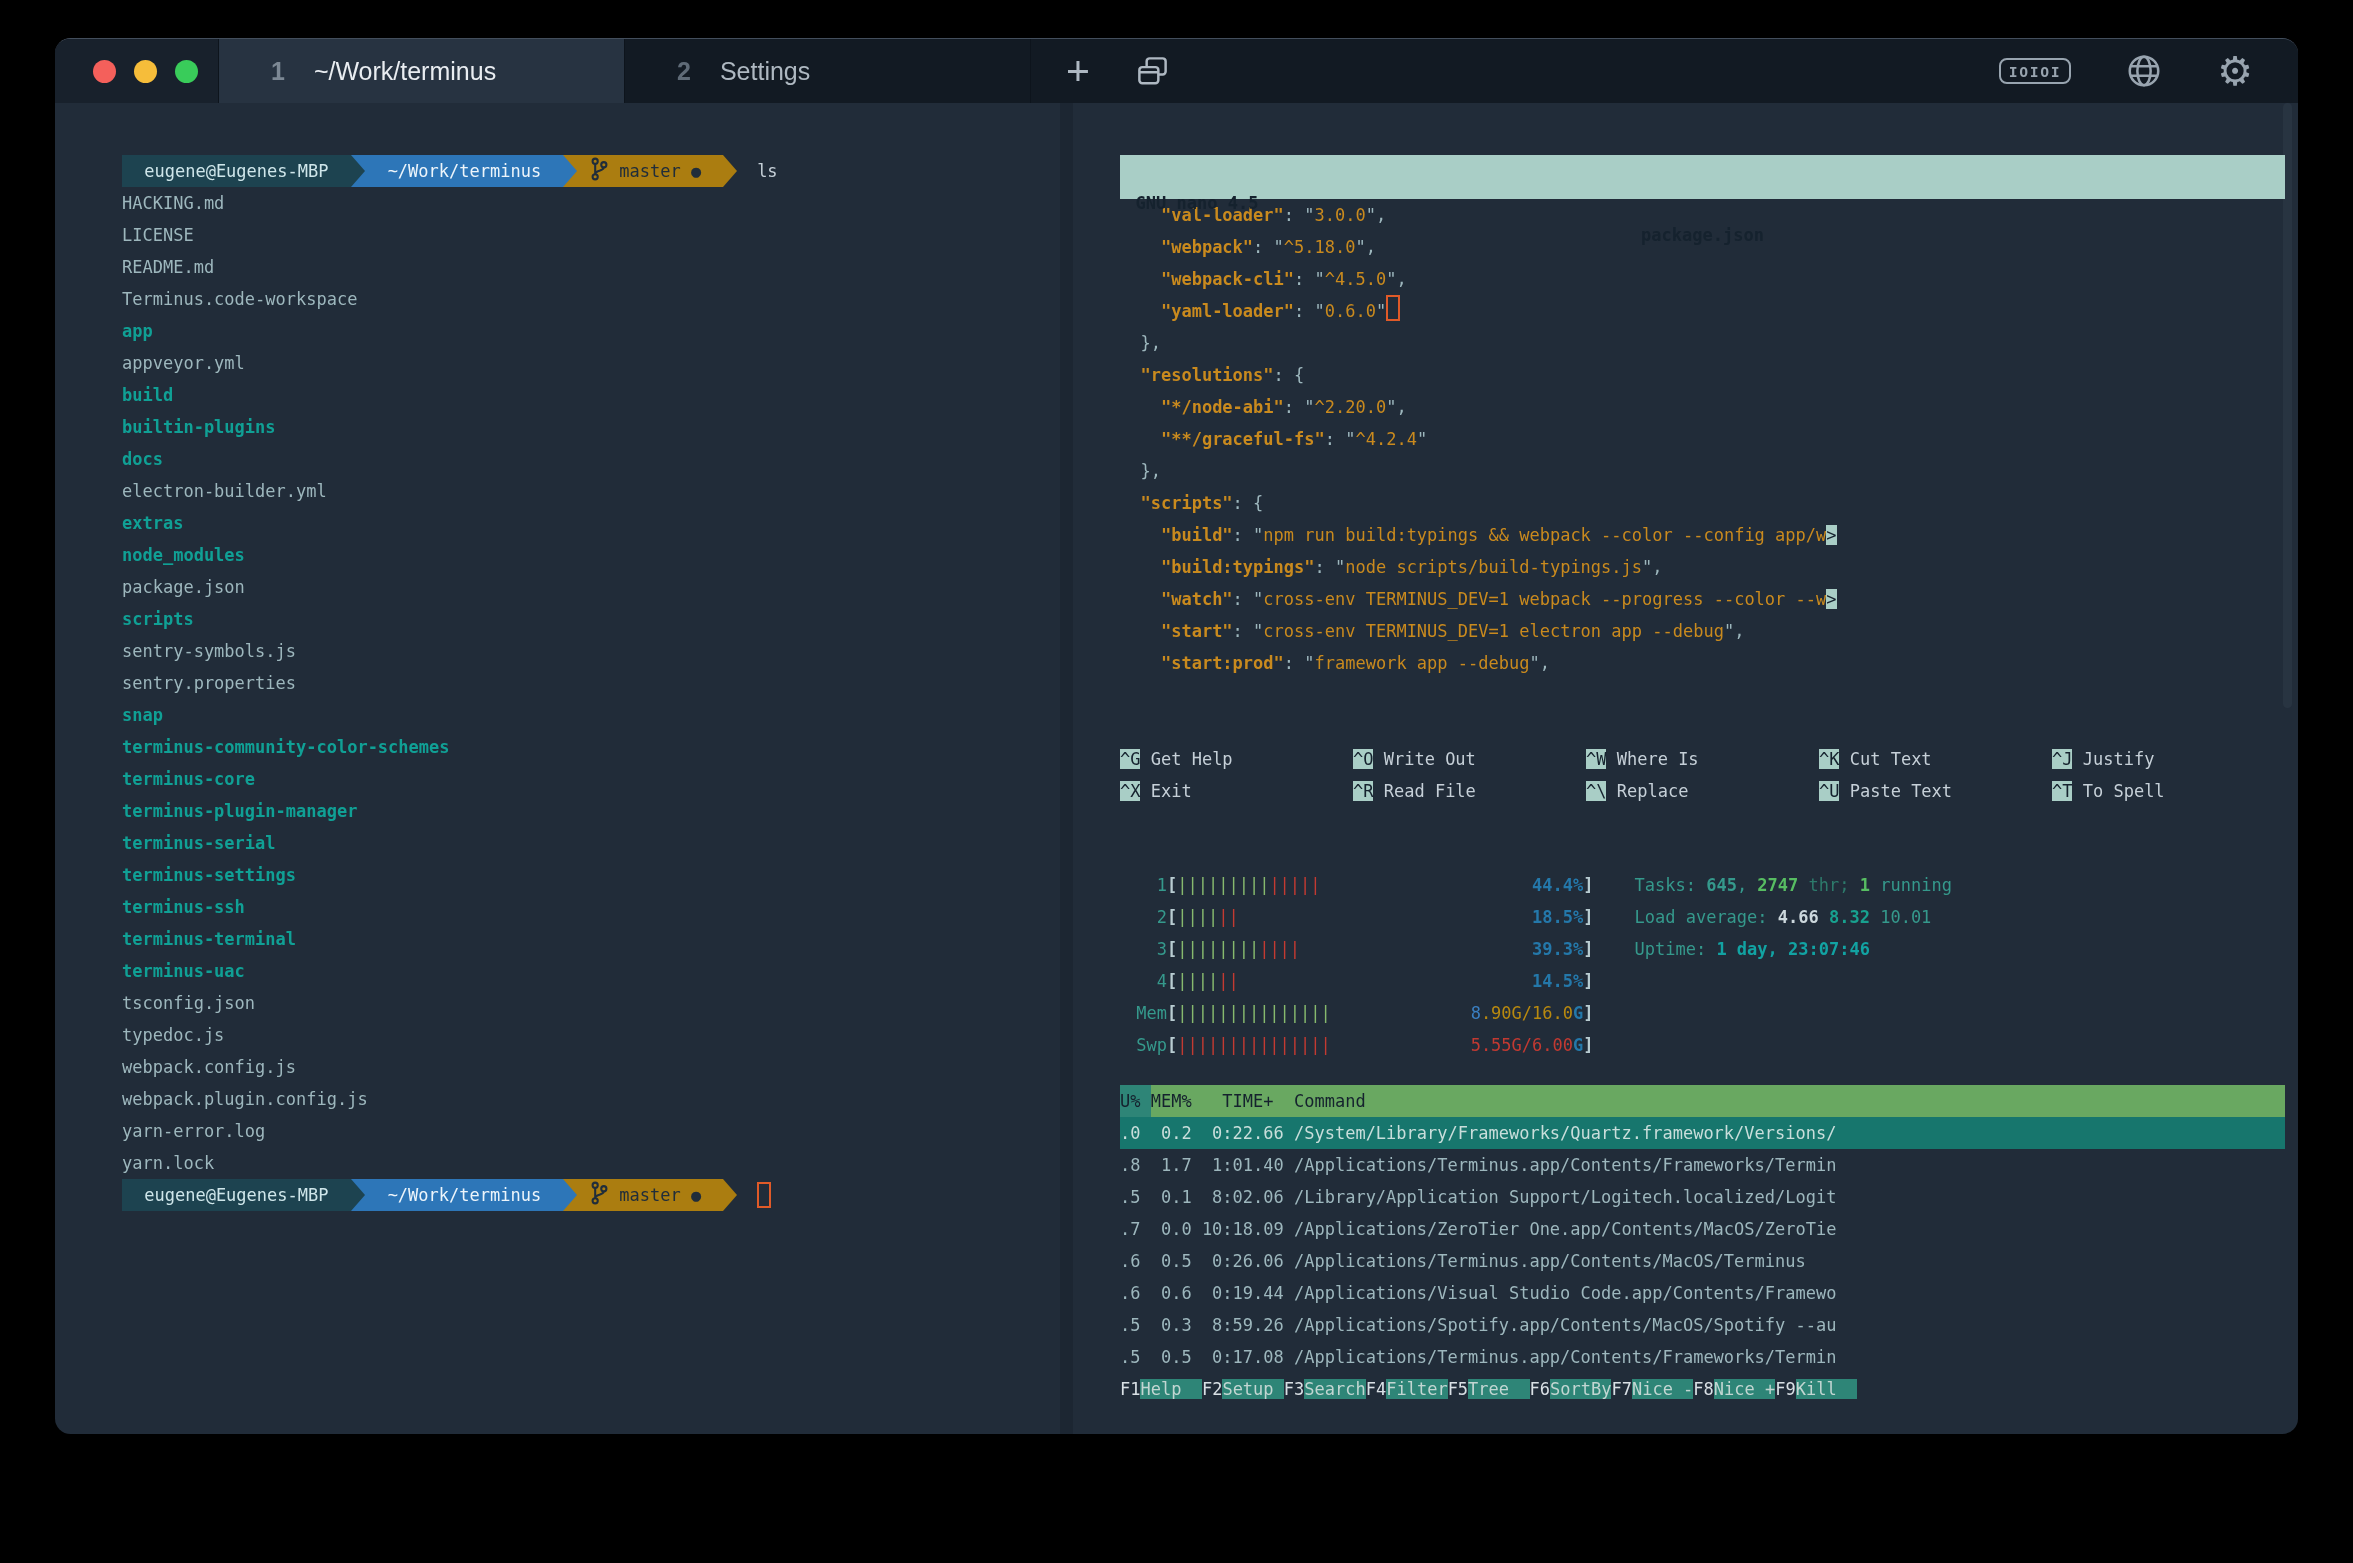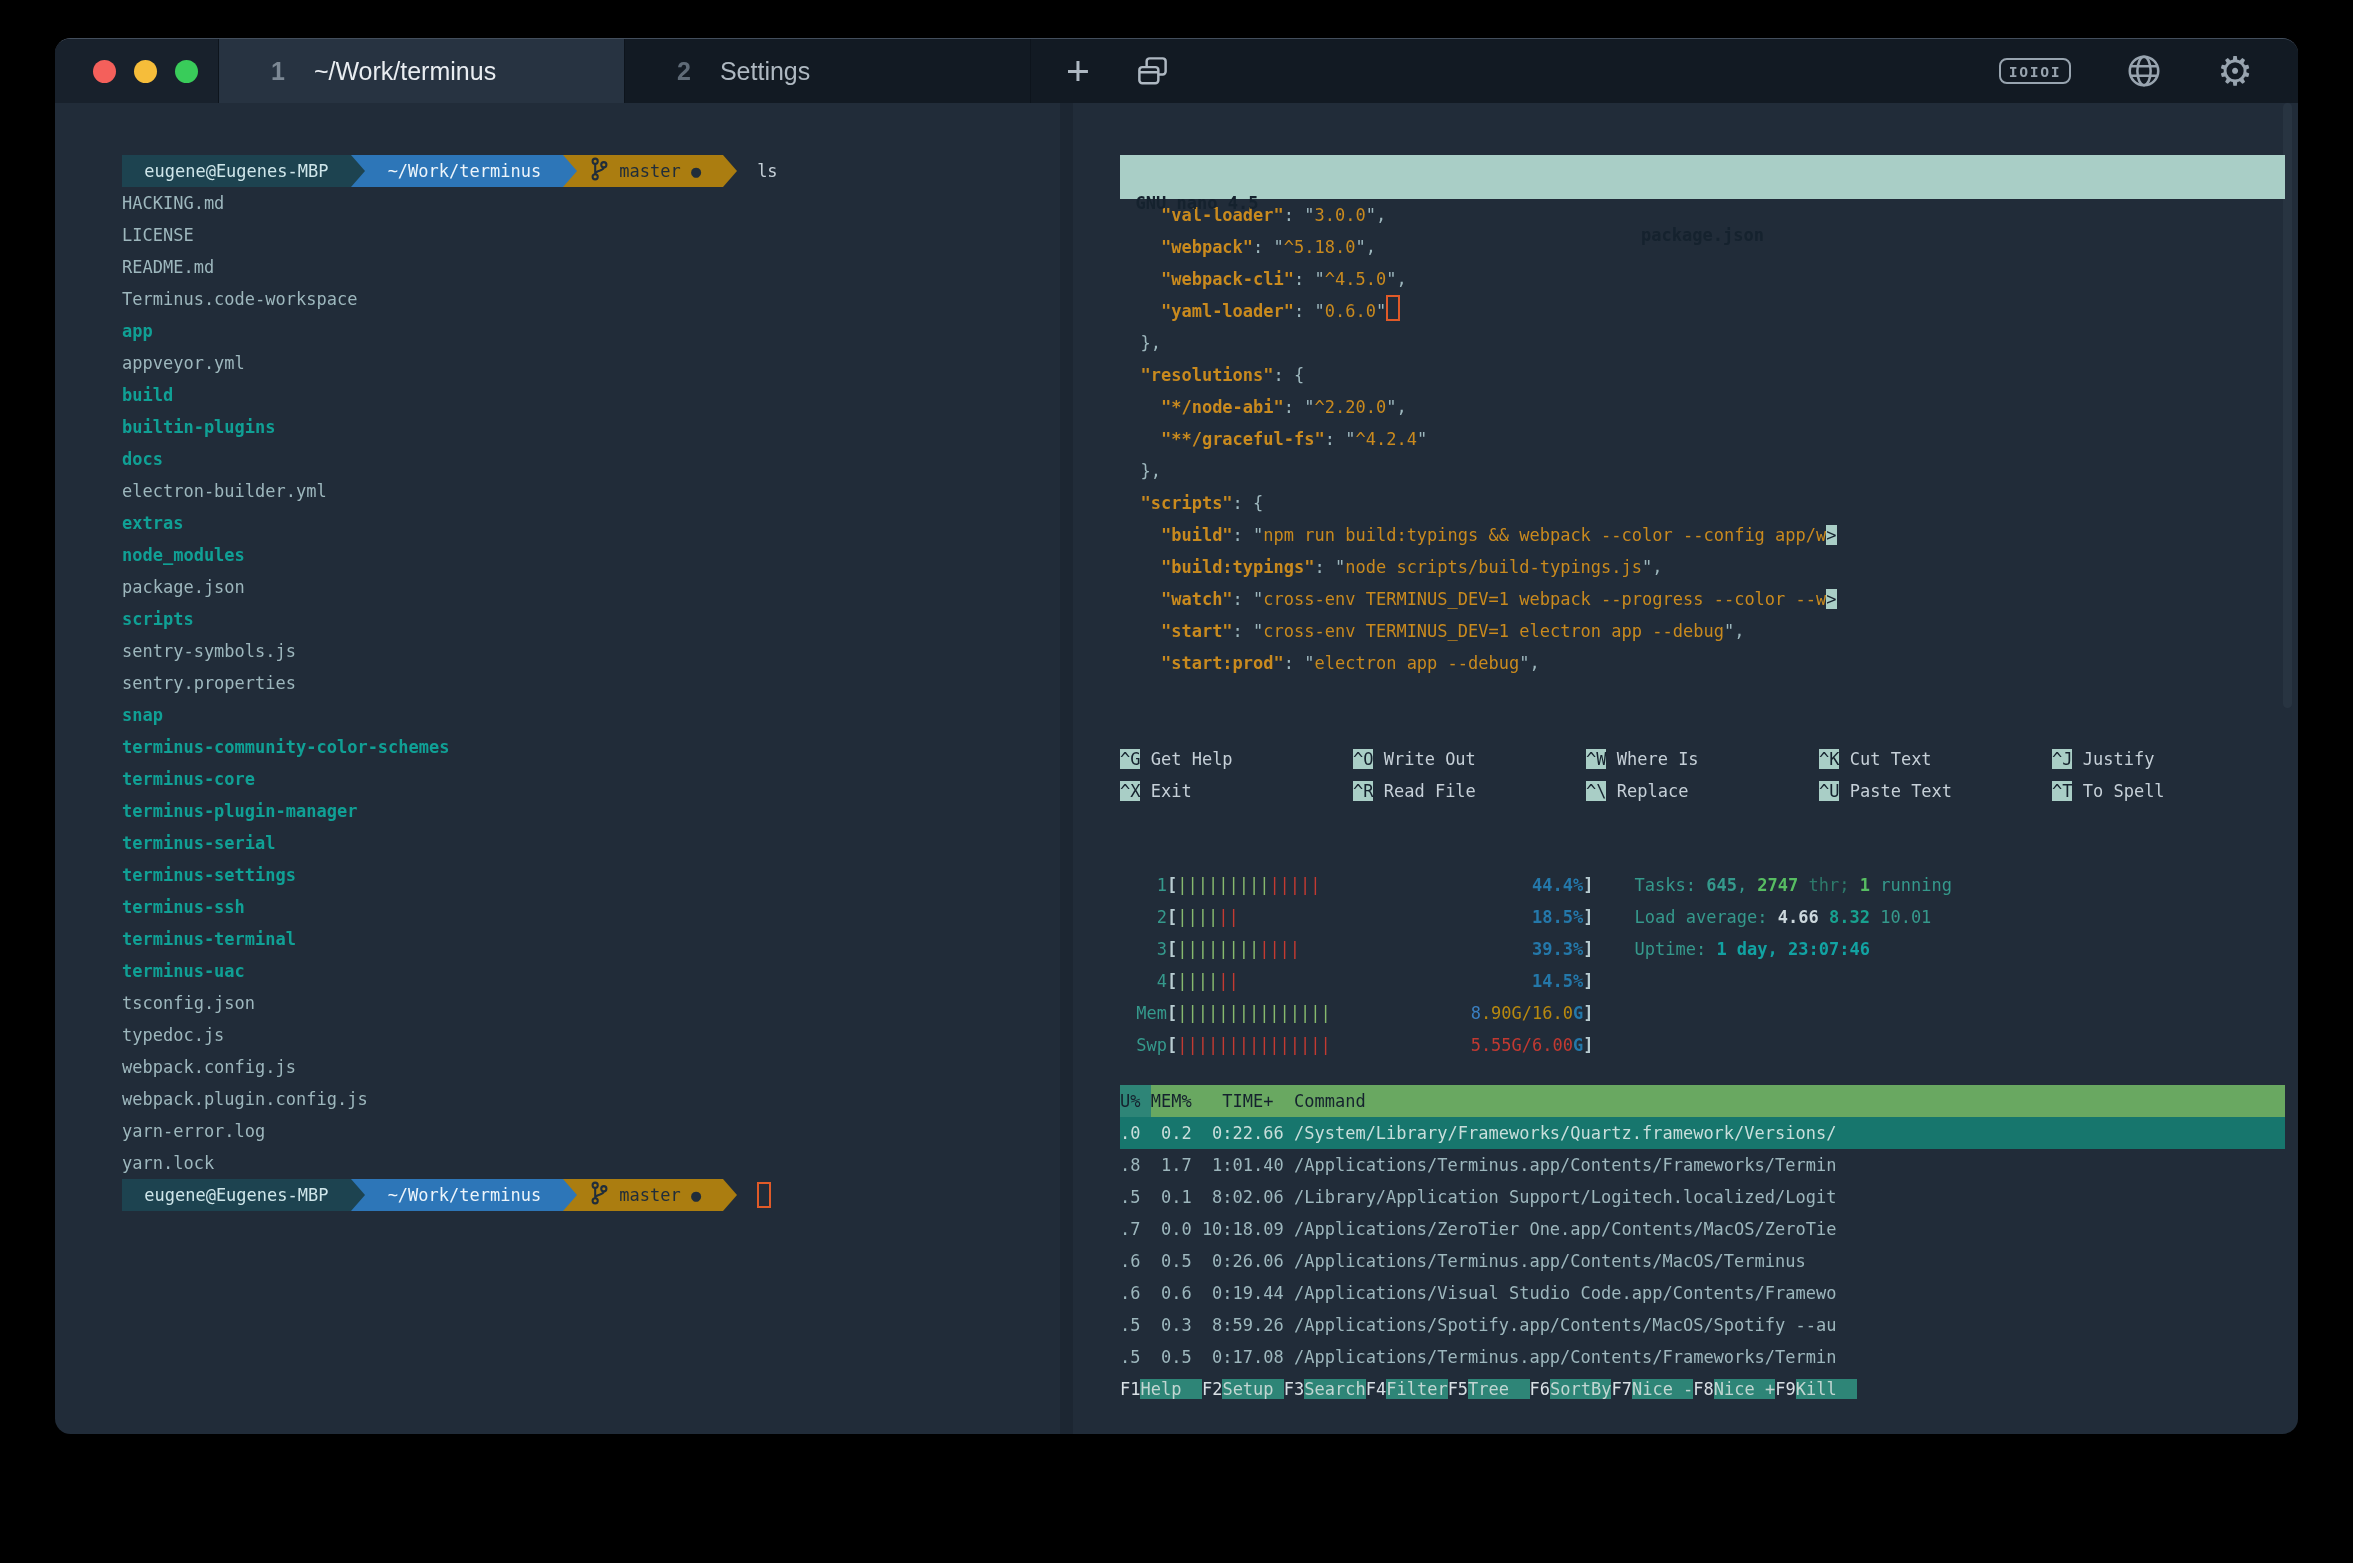--- a/index.html
+++ b/index.html
@@ -229,21 +229,21 @@
             <div class="line"><span class="c-p">  },</span></div>
             <div class="line"><span class="c-p">  </span><span class="c-k">"resolutions"</span><span class="c-p">: {</span></div>
             <div class="line"><span class="c-p">    </span><span class="c-k">"*/node-abi"</span><span class="c-p">: </span><span class="c-p">"</span><span class="c-v">^2.20.0</span><span class="c-p">",</span></div>
             <div class="line"><span class="c-p">    </span><span class="c-k">"**/graceful-fs"</span><span class="c-p">: </span><span class="c-p">"</span><span class="c-v">^4.2.4</span><span class="c-p">"</span></div>
             <div class="line"><span class="c-p">  },</span></div>
             <div class="line"><span class="c-p">  </span><span class="c-k">"scripts"</span><span class="c-p">: {</span></div>
             <div class="line"><span class="c-p">    </span><span class="c-k">"build"</span><span class="c-p">: </span><span class="c-p">"</span><span class="c-v">npm run build:typings &amp;&amp; webpack --color --config app/w</span><span class="c-cont">&gt;</span></div>
             <div class="line"><span class="c-p">    </span><span class="c-k">"build:typings"</span><span class="c-p">: </span><span class="c-p">"</span><span class="c-v">node scripts/build-typings.js</span><span class="c-p">",</span></div>
             <div class="line"><span class="c-p">    </span><span class="c-k">"watch"</span><span class="c-p">: </span><span class="c-p">"</span><span class="c-v">cross-env TERMINUS_DEV=1 webpack --progress --color --w</span><span class="c-cont">&gt;</span></div>
             <div class="line"><span class="c-p">    </span><span class="c-k">"start"</span><span class="c-p">: </span><span class="c-p">"</span><span class="c-v">cross-env TERMINUS_DEV=1 electron app --debug</span><span class="c-p">",</span></div>
-            <div class="line"><span class="c-p">    </span><span class="c-k">"start:prod"</span><span class="c-p">: </span><span class="c-p">"</span><span class="c-v">electron app --debug</span><span class="c-p">",</span></div>
+            <div class="line"><span class="c-p">    </span><span class="c-k">"start:prod"</span><span class="c-p">: </span><span class="c-p">"</span><span class="c-v">framework app --debug</span><span class="c-p">",</span></div>
           </div>
         <div class="line"> </div>
         <div class="line"> </div>
         <div id="nano-shortcuts">
             <div class="shortcuts">
               <div class="sc"><span class="sckey">^G</span><span class="sclbl"> Get Help</span></div>
               <div class="sc"><span class="sckey">^O</span><span class="sclbl"> Write Out</span></div>
               <div class="sc"><span class="sckey">^W</span><span class="sclbl"> Where Is</span></div>
               <div class="sc"><span class="sckey">^K</span><span class="sclbl"> Cut Text</span></div>
               <div class="sc"><span class="sckey">^J</span><span class="sclbl"> Justify</span></div>

